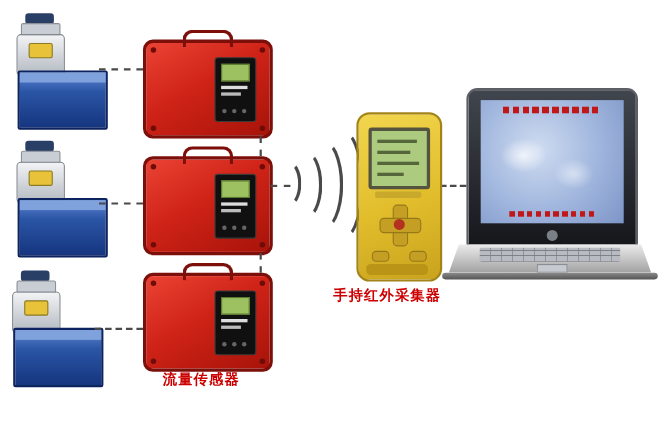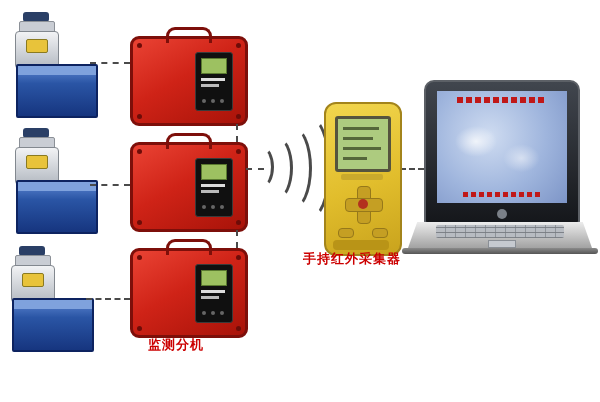--- a/index.html
+++ b/index.html
@@ -212,16 +212,16 @@
       <div class="lt-bottomtext"></div>
     </div>
     <div class="lt-brand"></div>
   </div>
   <div class="lt-base">
     <div class="lt-keys"></div>
     <div class="lt-pad"></div>
   </div>
   <div class="lt-front"></div>
 
-  <div class="lbl" style="left:148px;top:336px;">监测分机</div>
-  <div class="lbl" style="left:303px;top:250px;">手持红外采集器</div>
+  <div class="lbl" style="left:148px;top:336px;">流量传感器</div>
+  <div class="lbl" style="left:303px;top:260px;">手持红外采集器</div>
 
 </div>
 
 </body></html>

